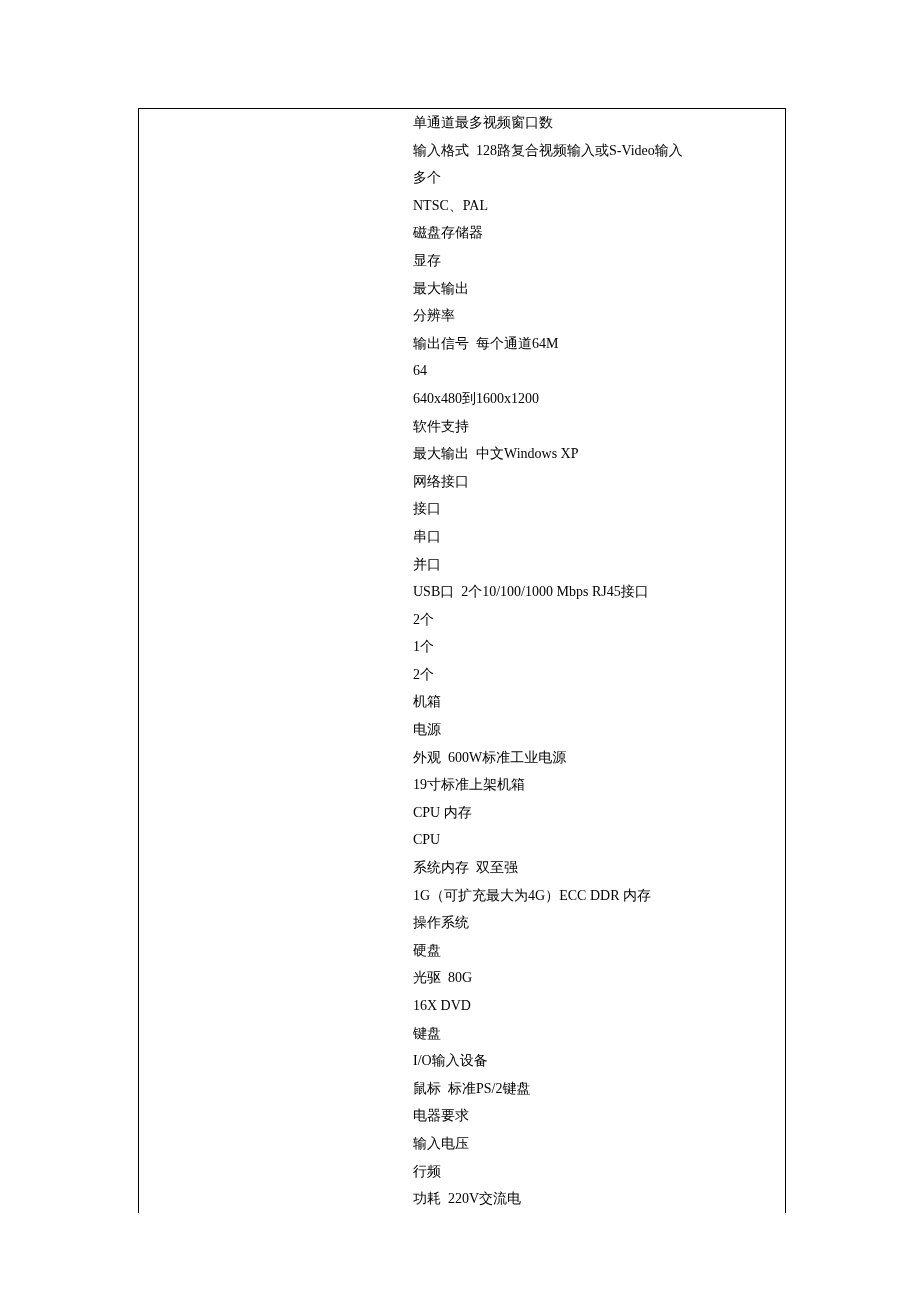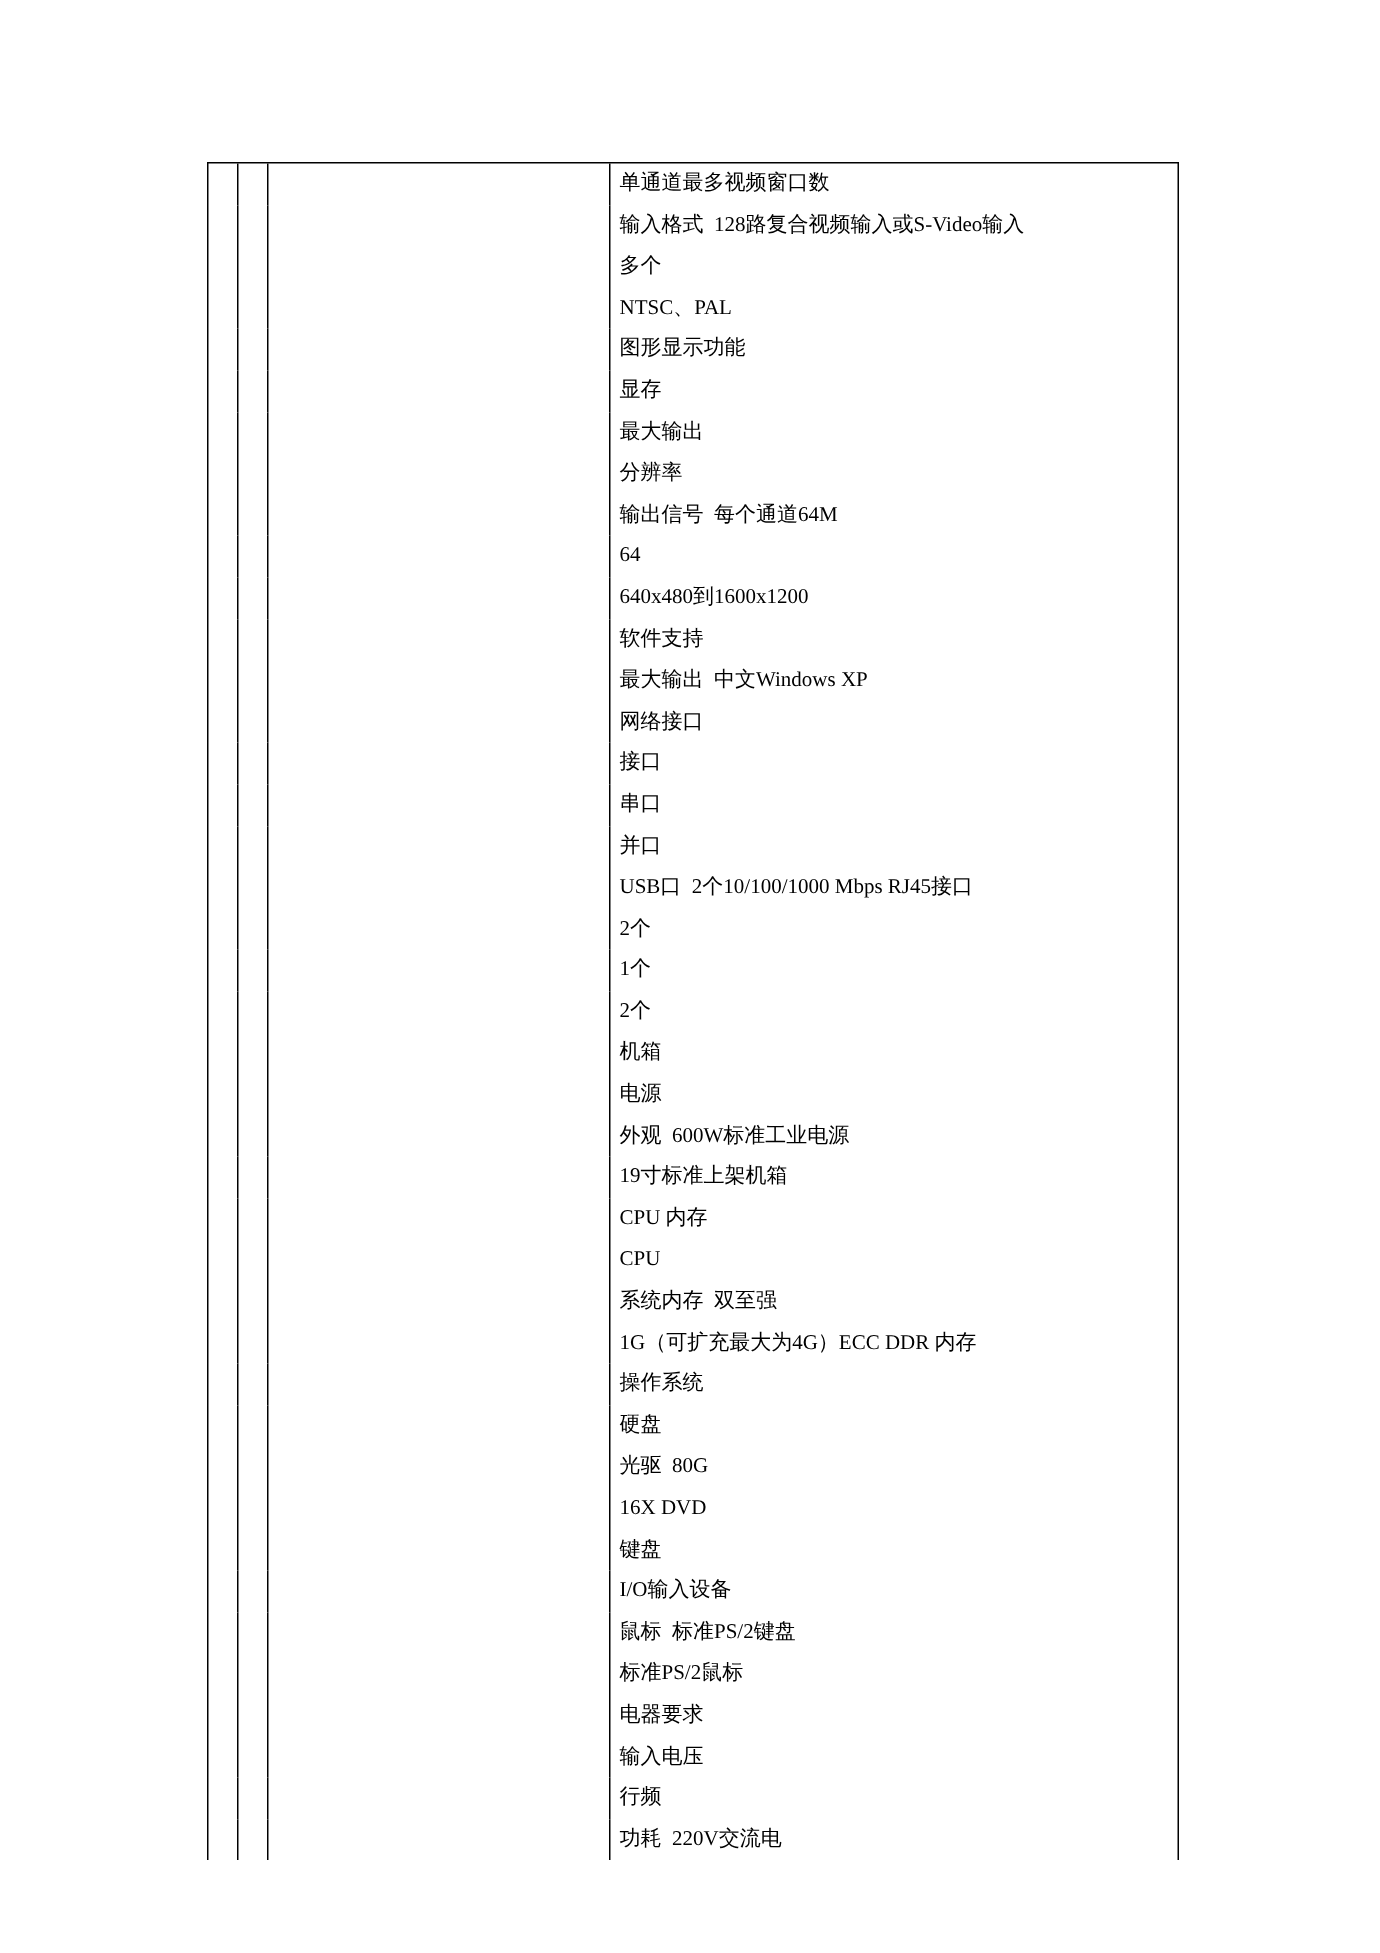--- a/index.html
+++ b/index.html
@@ -16,20 +16,21 @@
       position: absolute;
       top: 108px;
       left: 138px;
       width: 648px;
       border: 1px solid #000;
       border-bottom: none;
     }
     .row {
       display: flex;
       min-height: 27.2px;
+      align-items: flex-end;
     }
     .col1 {
       width: 20px;
       border-right: 1px solid #000;
     }
     .col2 {
       width: 20px;
       border-right: 1px solid #000;
     }
     .col3 {
@@ -68,21 +69,21 @@
     <div class="row">
       <div class="col1"></div>
       <div class="col2"></div>
       <div class="col3"></div>
       <div class="col4">NTSC、PAL</div>
     </div>
     <div class="row">
       <div class="col1"></div>
       <div class="col2"></div>
       <div class="col3"></div>
-      <div class="col4">图形显示功能</div>
+      <div class="col4">磁盘存储器</div>
     </div>
     <div class="row">
       <div class="col1"></div>
       <div class="col2"></div>
       <div class="col3"></div>
       <div class="col4">显存</div>
     </div>
     <div class="row">
       <div class="col1"></div>
       <div class="col2"></div>
@@ -255,26 +256,20 @@
       <div class="col1"></div>
       <div class="col2"></div>
       <div class="col3"></div>
       <div class="col4">I/O输入设备</div>
     </div>
     <div class="row">
       <div class="col1"></div>
       <div class="col2"></div>
       <div class="col3"></div>
       <div class="col4">鼠标  标准PS/2键盘</div>
-    </div>
-    <div class="row">
-      <div class="col1"></div>
-      <div class="col2"></div>
-      <div class="col3"></div>
-      <div class="col4">标准PS/2鼠标</div>
     </div>
     <div class="row">
       <div class="col1"></div>
       <div class="col2"></div>
       <div class="col3"></div>
       <div class="col4">电器要求</div>
     </div>
     <div class="row">
       <div class="col1"></div>
       <div class="col2"></div>

